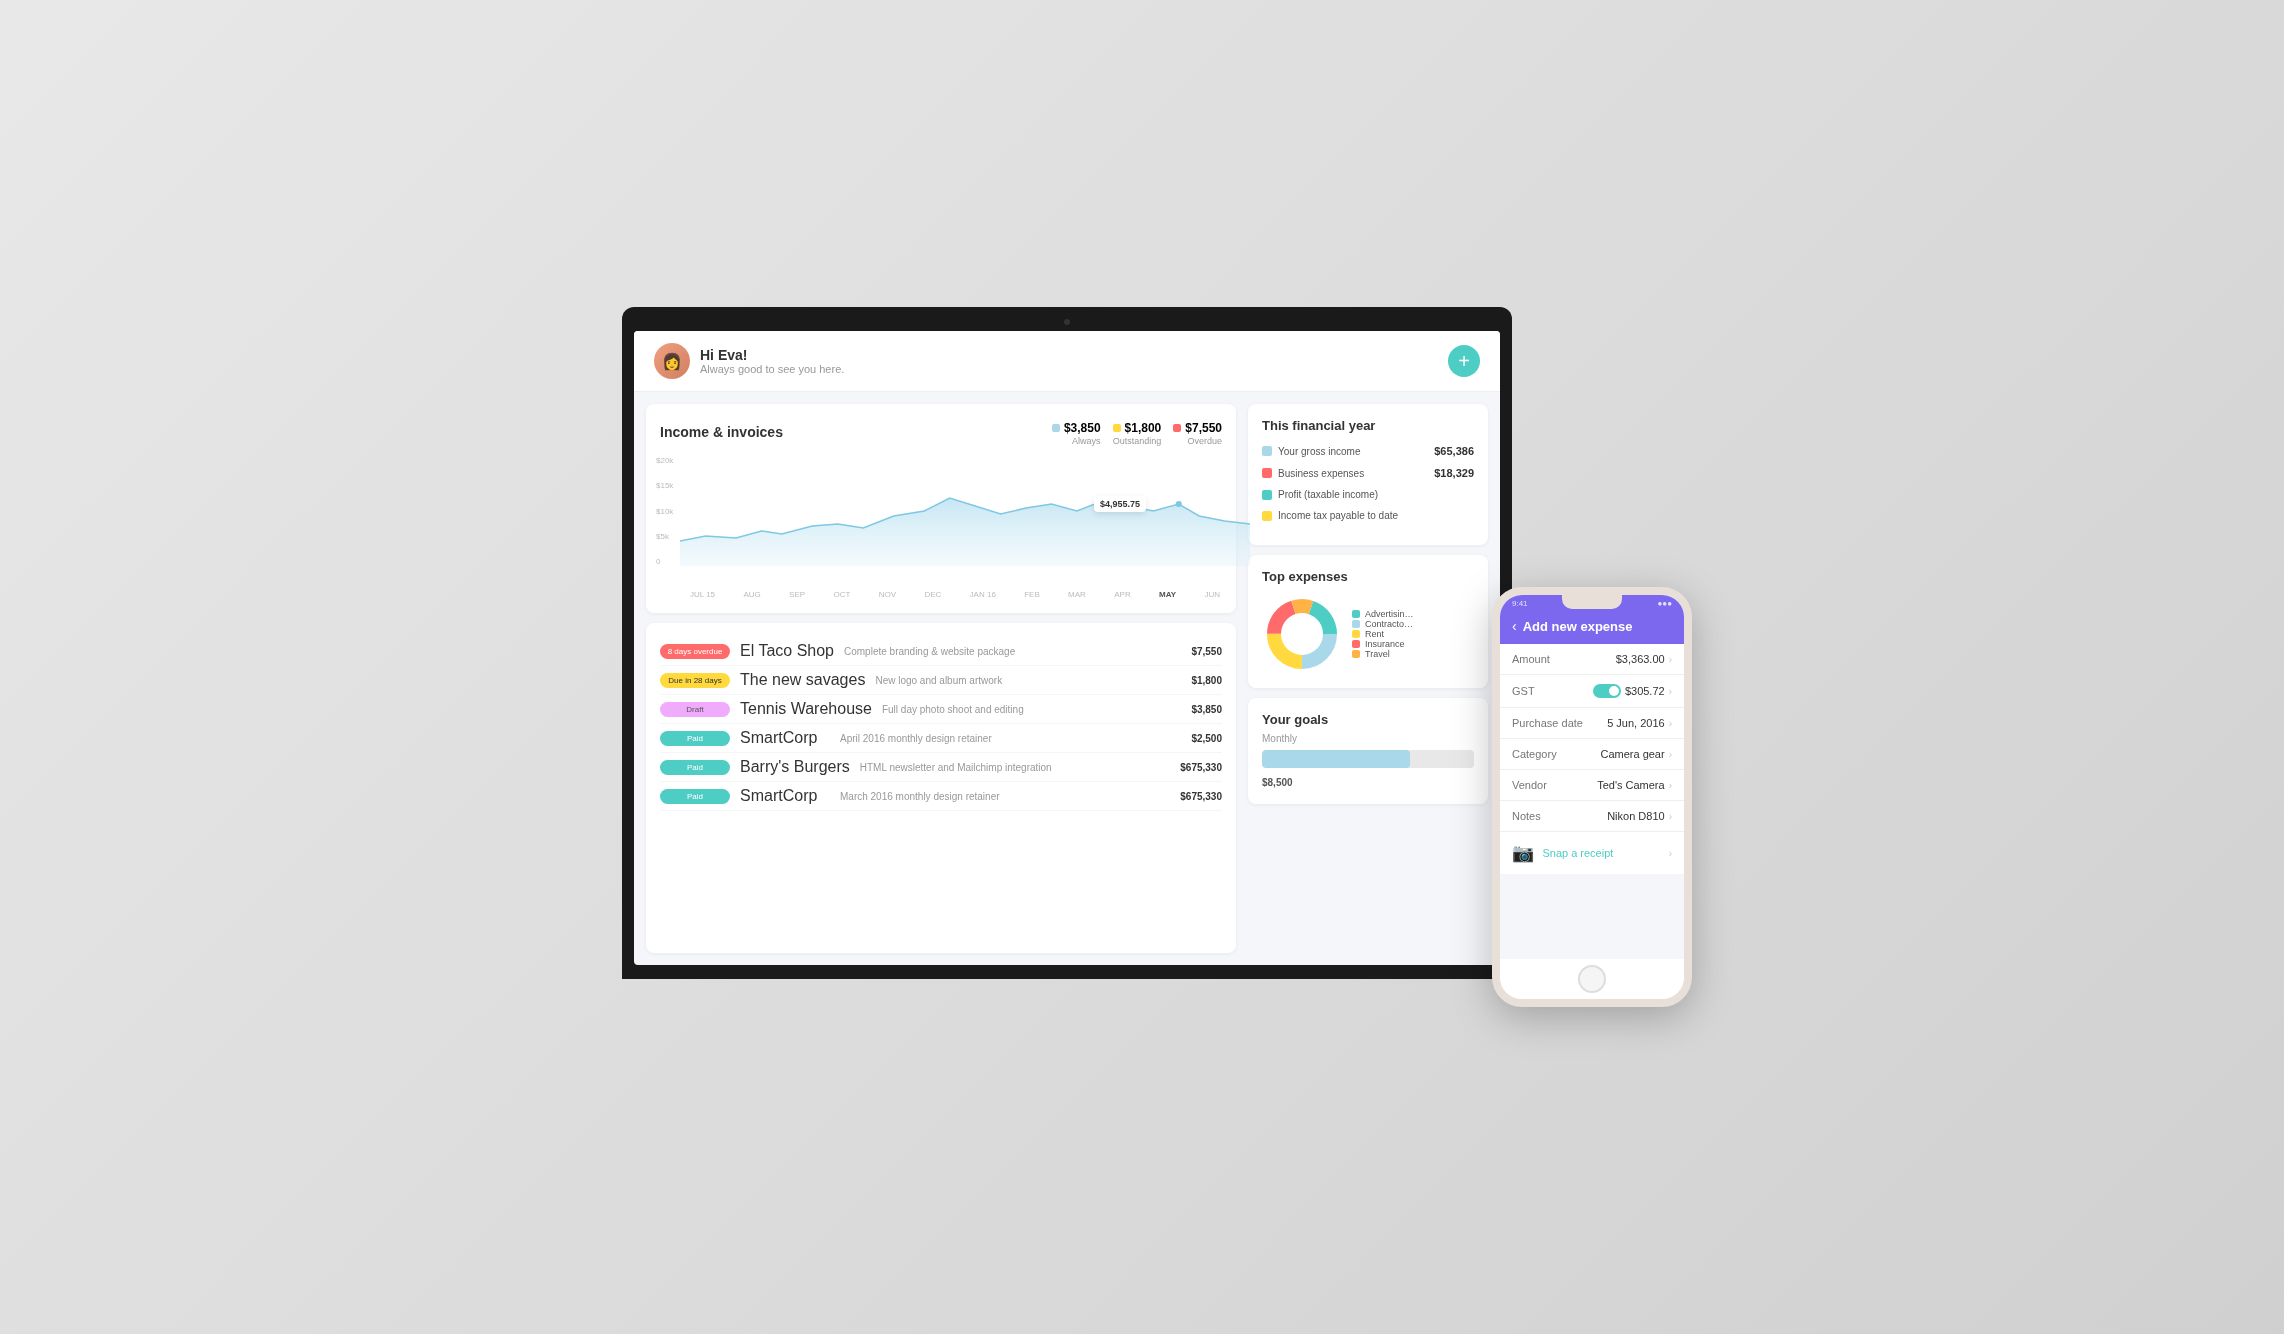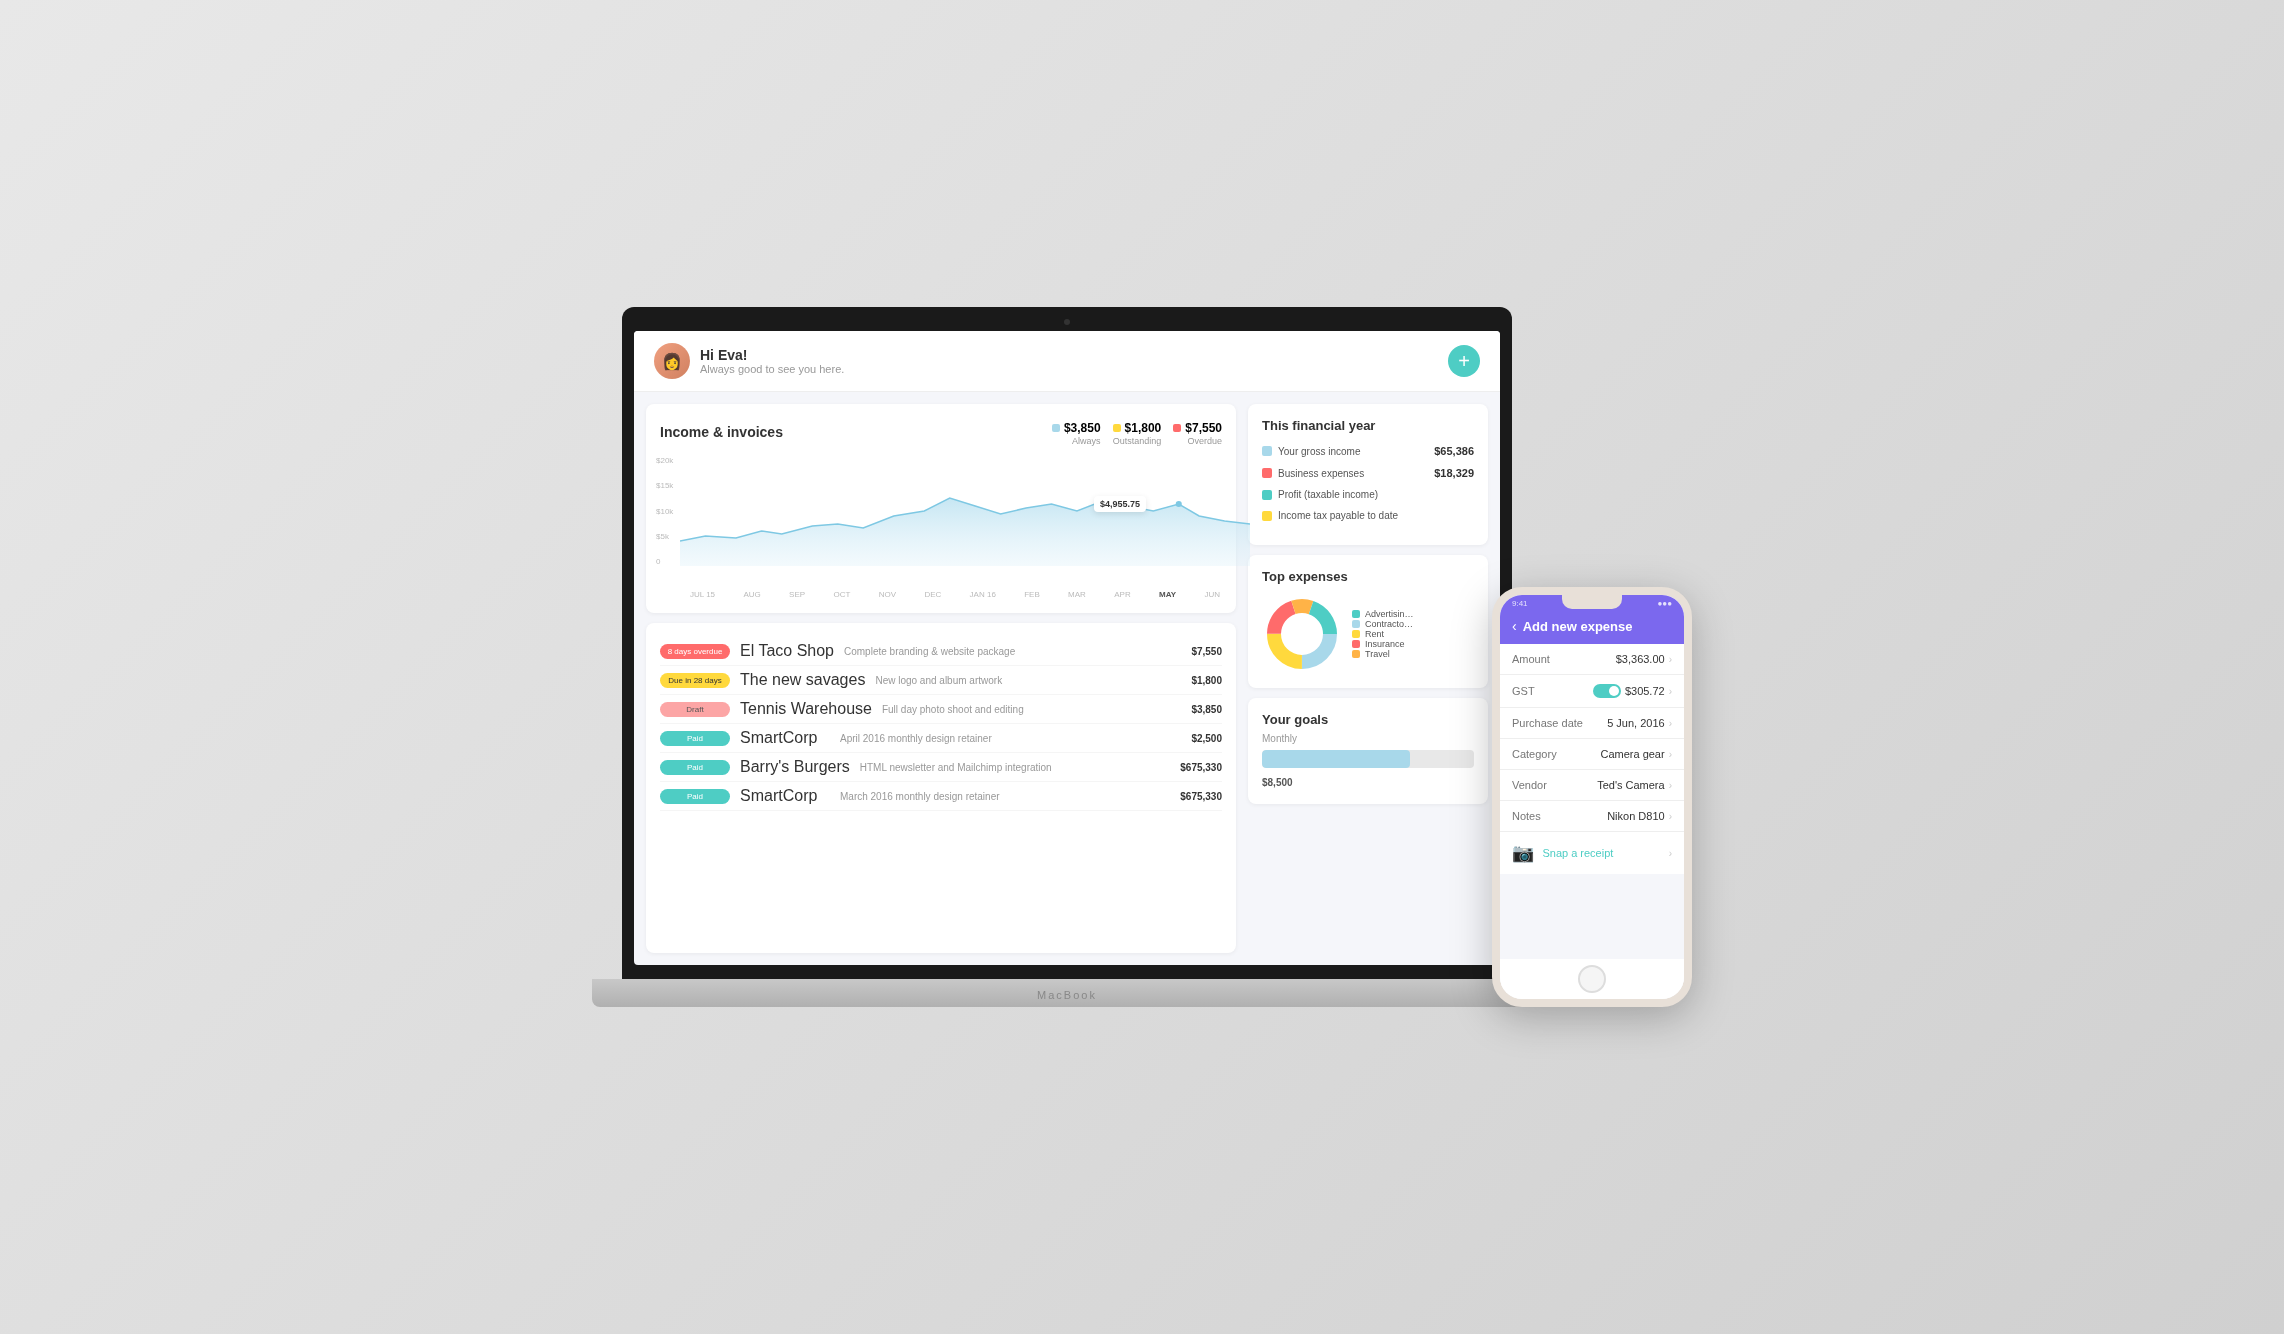--- a/index.html
+++ b/index.html
@@ -249,21 +249,21 @@
     .invoice-badge {
       font-size: 8px;
       padding: 3px 6px;
       border-radius: 10px;
       white-space: nowrap;
       min-width: 70px;
       text-align: center;
     }
     .badge-overdue { background: #ff6b6b; color: white; }
     .badge-due { background: #ffd93d; color: #333; }
-    .badge-draft { background: #fca5a5; color: #555; }
+    .badge-draft { background: #f0abfc; color: #555; }
     .badge-paid { background: #4ecdc4; color: white; }
 
     .invoice-client { font-size: 16px; color: #333; min-width: 90px; }
     .invoice-desc { font-size: 10px; color: #999; flex: 1; }
     .invoice-amount { font-size: 10px; font-weight: 600; color: #333; }
 
     
     .financial-year-title {
       font-size: 13px;
       font-weight: 700;
@@ -758,23 +758,20 @@
                 </div>
                 <span class="goals-amount">$8,500</span>
               </div>
 
             </div>
           </div>
         </div>
 
       </div>
     </div>
-    <div class="macbook-body">
-      <span class="macbook-brand">MacBook</span>
-    </div>
   </div>
 
   <div class="phone">
     <div class="phone-frame">
       <div class="phone-notch"></div>
       <div class="phone-screen">
 
         <div class="phone-status">
           <span>9:41</span>
           <span>●●●</span>

